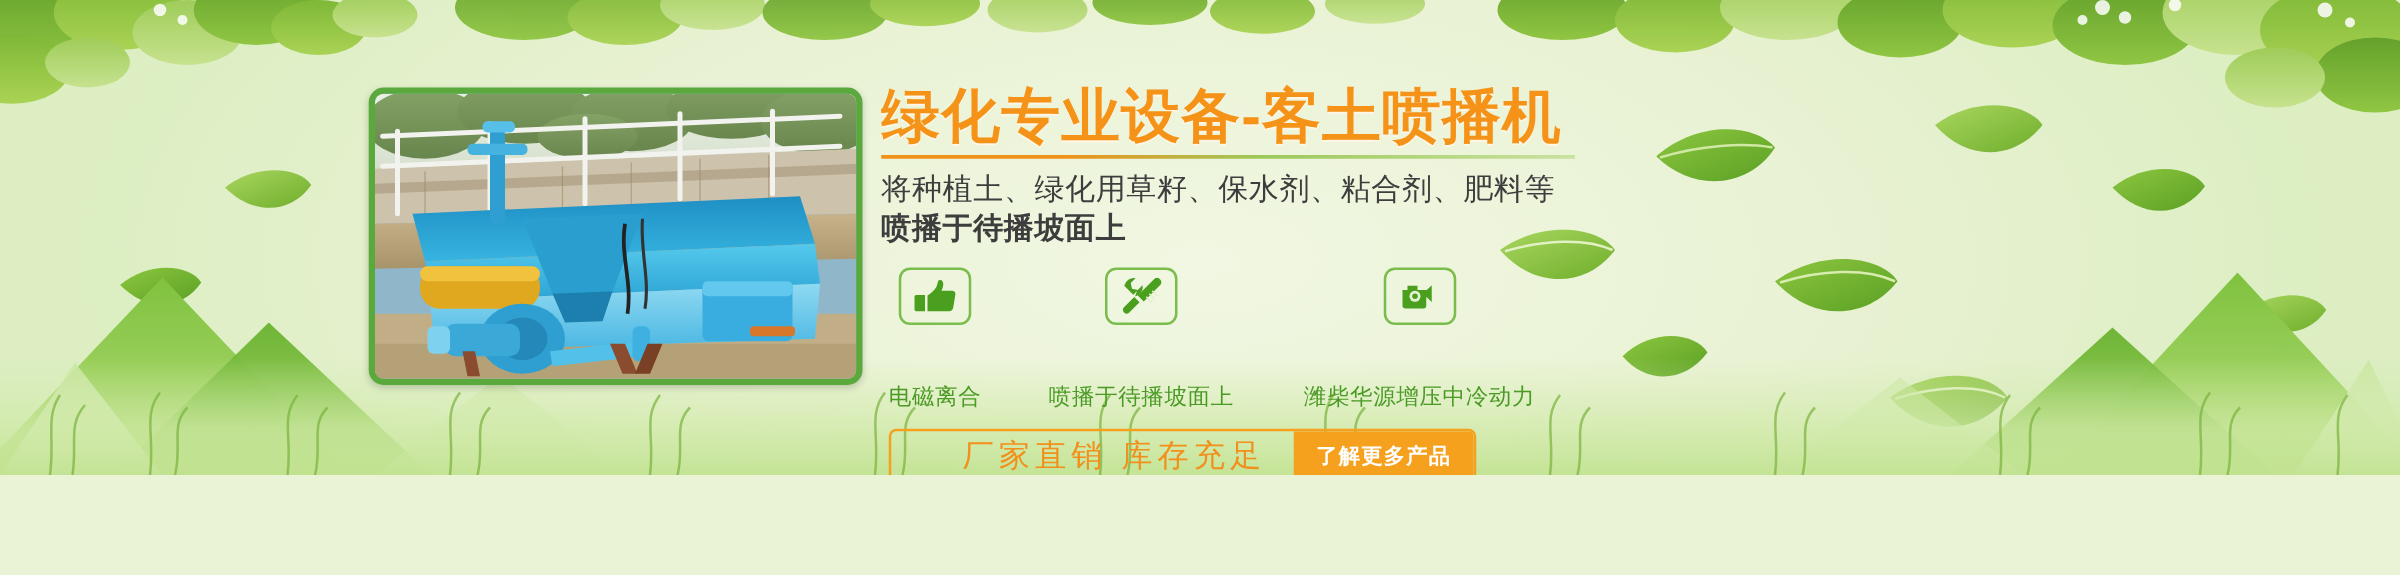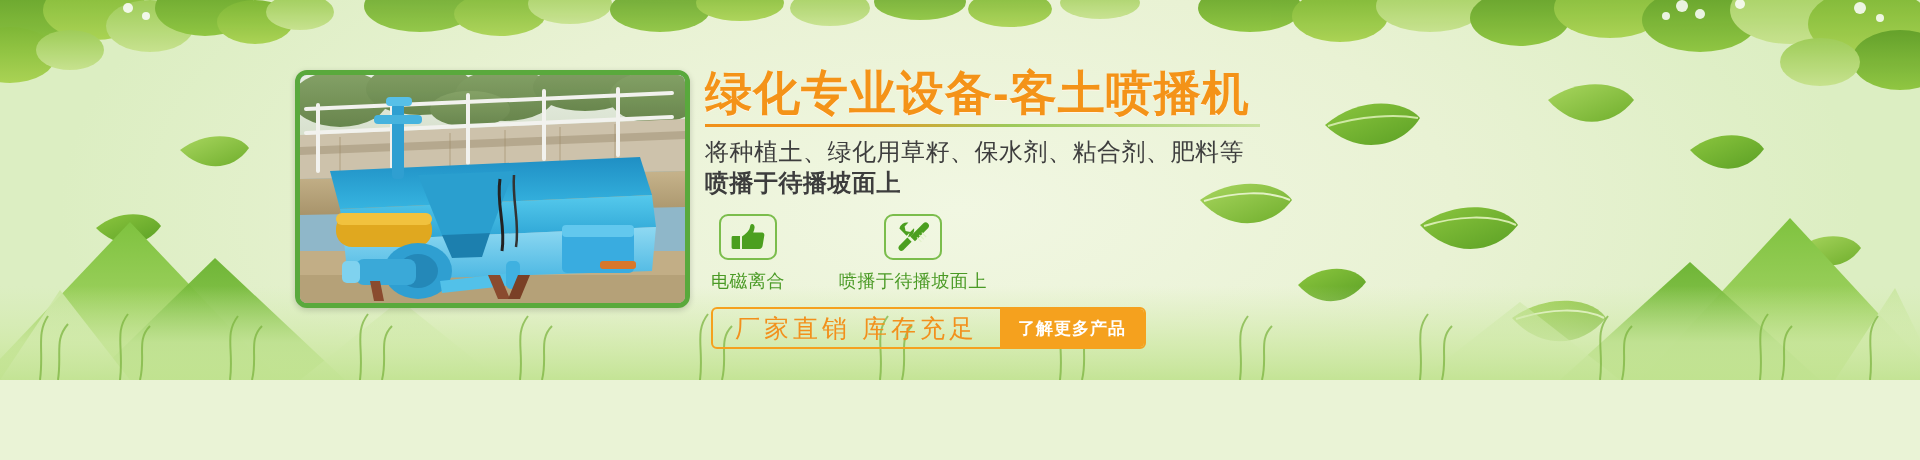--- a/index.html
+++ b/index.html
@@ -41,37 +41,37 @@
   .divider{
     width:555px;height:3px;margin-top:4px;
     background:linear-gradient(to right,#f0911a 0%,#f0911a 26%,#9dc95a 55%,#c9e2a0 100%);
   }
   .subtitle{
     margin-top:9px;font-size:24px;line-height:31px;color:#3d3d3d;
     letter-spacing:.5px;white-space:nowrap;
   }
   
   .features{display:flex;align-items:flex-end;margin-top:16px;}
-  .feature{display:flex;flex-direction:column;align-items:center;}
+  .feature{display:flex;flex-direction:column;align-items:center;gap:36px;}
   .f1{margin-left:6px;}
   .f2{margin-left:54px;}
   .f3{margin-left:56px;}
   .icon-box{
     width:54px;height:42px;border:2px solid #7bbd4c;border-radius:9px;
     display:flex;align-items:center;justify-content:center;background:transparent;
   }
   .icon-box svg{display:block;}
   .feature-label{
     margin-top:9px;font-size:18px;color:#4a9a25;white-space:nowrap;letter-spacing:.5px;
   }
   
   .cta{
     margin-top:14px;margin-left:6px;
     display:inline-flex;align-items:stretch;
-    border:2px solid #f5a11e;border-radius:6px;overflow:hidden;height:38px;
+    border:2px solid #f5a11e;border-radius:6px;overflow:hidden;height:38px;padding-left:35px;
   }
   .cta-text{
     display:flex;align-items:center;padding:0 22px;
     font-size:25px;color:#f2901c;letter-spacing:4px;white-space:nowrap;
     background:transparent;
   }
   .cta-btn{
     display:flex;align-items:center;padding:0 18px;
     background:#f5a11e;color:#ffffff;font-size:17px;font-weight:bold;
     letter-spacing:1px;white-space:nowrap;
@@ -390,20 +390,30 @@
             <g stroke="#dff0c6" stroke-width="1.1">
               <path d="M21,15.4 L25.4,19.8"></path>
                 <path d="M23.4,13 L27.8,17.4"></path>
                 <path d="M25.8,10.6 L30.2,15"></path>
             </g>
           </svg>
         </div>
         <div class="feature-label">喷播于待播坡面上</div>
       </div>
 
+      <div class="feature f3">
+        <div class="icon-box">
+          <svg width="34" height="30" viewBox="0 0 34 30" fill="#4b9f1f">
+            <path d="M3,10 h4 V6.6 h8 V10 h7.4 l4-3.8 v13.4 l-4,-3.8 H22 v6.6 a2.4,2.4 0 0 1 -2.4,2.4 H5.4 A2.4,2.4 0 0 1 3,22.4 Z"></path>
+            <circle cx="13" cy="15" r="4.4" fill="#e6f3d2"></circle>
+            <circle cx="13" cy="15" r="2.2" fill="#4b9f1f"></circle>
+          </svg>
+        </div>
+        <div class="feature-label">潍柴华源增压中冷动力</div>
+      </div>
 
     </div>
 
     <div class="cta">
       <div class="cta-text">厂家直销  库存充足</div>
       <div class="cta-btn">了解更多产品</div>
     </div>
 
   </div>
 </div>

